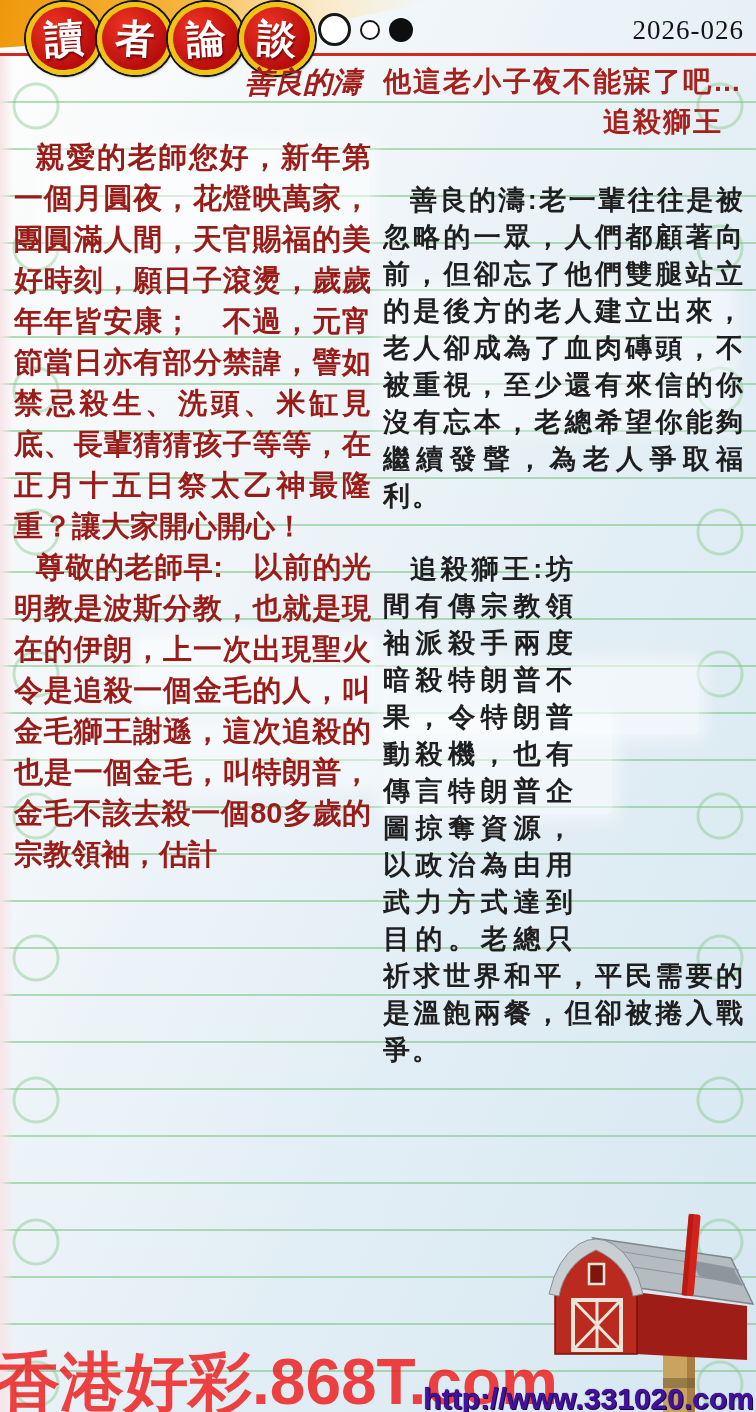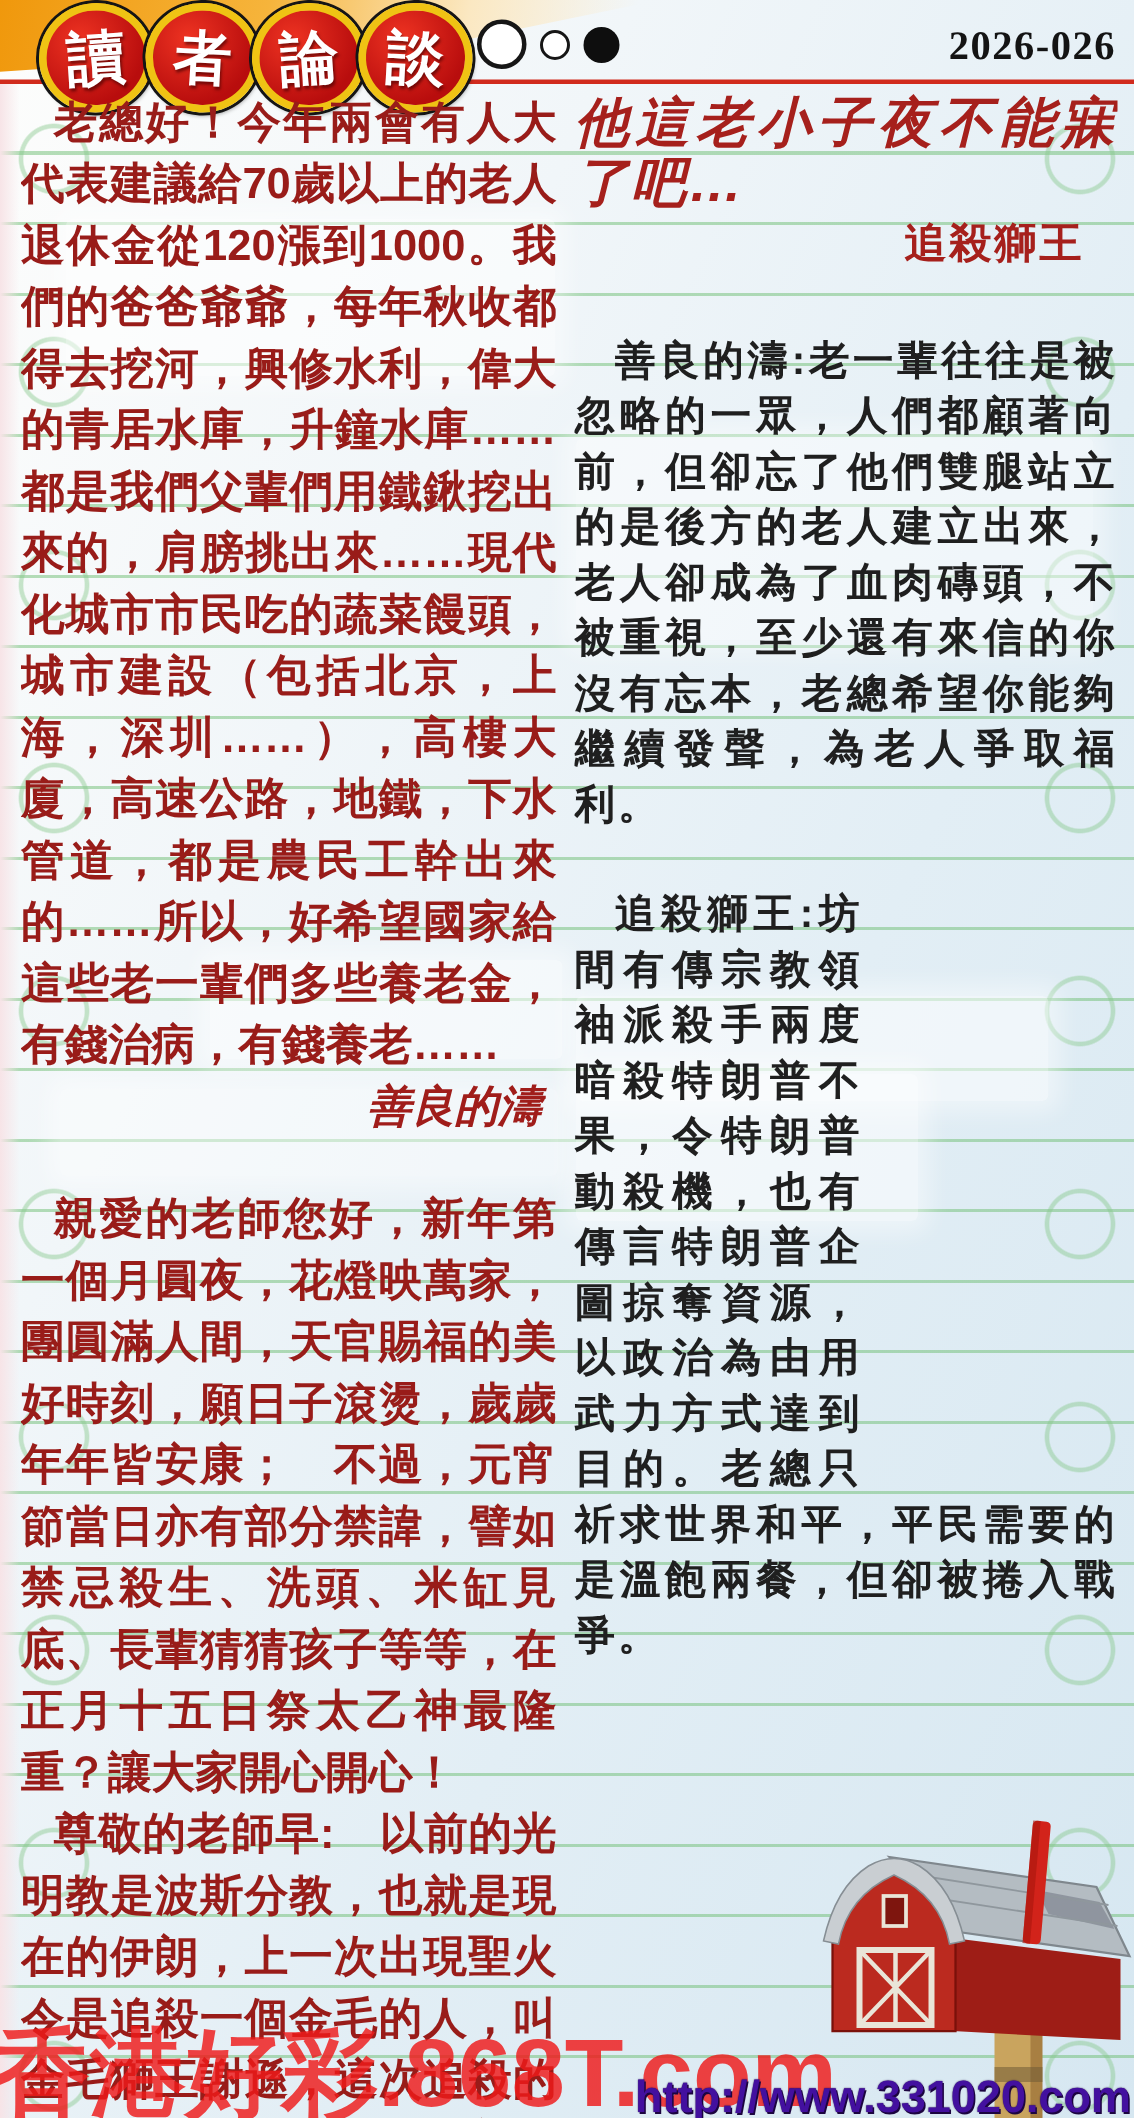--- a/index.html
+++ b/index.html
@@ -28,40 +28,40 @@
     border:5px solid #efc314;box-shadow:0 0 0 2px #151515,1px 2px 3px rgba(0,0,0,.4);
     display:flex;align-items:center;justify-content:center;}
   .logo-circle:nth-child(odd){transform:rotate(-4deg);}
   .logo-circle:nth-child(even){transform:rotate(3deg);}
   .logo-char{font-size:39px;font-weight:800;color:#ffffff;text-shadow:1px 2px 2px rgba(70,0,0,.65);}
   .dots{position:absolute;left:318px;top:13px;display:flex;align-items:center;gap:9px;}
   .dot-large{width:33px;height:33px;border-radius:50%;background:#fff;border:3px solid #161616;box-sizing:border-box;}
   .dot-small{width:20px;height:20px;border-radius:50%;background:#fff;border:2.5px solid #161616;box-sizing:border-box;}
   .dot-filled{width:24px;height:24px;border-radius:50%;background:#0e0e0e;}
   .issue{position:absolute;right:12px;top:15px;font-family:"Liberation Serif","DejaVu Serif",serif;
-    font-size:27px;font-weight:700;color:#141414;letter-spacing:1px;margin-left:42px;}
+    font-size:27px;font-weight:400;color:#141414;letter-spacing:1px;margin-left:42px;}
   
   .patch{position:absolute;background:rgba(255,255,255,.52);border-radius:4px;
     box-shadow:0 0 14px 8px rgba(255,255,255,.42);}
   .hl1{left:44px;top:146px;width:326px;height:105px;}
   .hl2{left:140px;top:640px;width:235px;height:66px;}
   .hl3{left:40px;top:726px;width:332px;height:58px;background:rgba(255,255,255,.42);}
   .hl4{left:384px;top:292px;width:345px;height:135px;background:rgba(255,255,255,.46);}
   .hl5{left:384px;top:664px;width:315px;height:70px;}
   .hl6{left:384px;top:716px;width:228px;height:98px;}
   
   .col-left{position:absolute;left:14px;top:62px;width:357px;height:1350px;overflow:hidden;
     font-size:29px;line-height:41px;font-weight:600;color:#991c19;
     text-align:justify;text-justify:inter-character;z-index:2;}
   .col-left .para{margin:0;text-indent:.75em;}
   .col-left .sig{text-align:right;padding-right:10px;margin:0 0 34px 0;color:#a01d1a;font-style:italic;}
   .col-right{position:absolute;left:383px;top:62px;width:362px;height:1350px;overflow:hidden;
     font-size:27px;line-height:37px;font-weight:600;color:#1f1f1f;
     text-align:justify;text-justify:inter-character;letter-spacing:2px;z-index:2;}
-  .intro{margin:0;color:#a6201c;font-size:36px;line-height:40px;font-style:italic;}
+  .intro{margin:0;color:#a6201c;font-size:28px;line-height:40px;}
   .intro-sig{margin:0 0 40px 0;color:#a6201c;font-size:28px;line-height:40px;text-align:right;padding-right:22px;}
   .reply{margin:0 0 36px 0;text-indent:1em;}
   .mailbox-spacer{float:right;width:170px;height:120px;margin-top:259px;}
   
   .mailbox{position:absolute;right:0;bottom:0;width:215px;height:200px;z-index:4;}
   .watermark{position:absolute;left:-4px;bottom:-14px;z-index:5;white-space:nowrap;
     font-size:64px;font-weight:800;color:#ef1a1a;opacity:.82;letter-spacing:0;}
   .site-url{position:absolute;right:2px;bottom:-4px;z-index:6;
     font-size:30px;font-weight:800;color:#43109f;letter-spacing:0;
     text-shadow:1px 1px 0 #1c0540,0 0 1px #1c0540;}
@@ -100,21 +100,20 @@
   <div class="issue">2026-026</div>
 
   <div class="patch hl1"></div>
   <div class="patch hl2"></div>
   <div class="patch hl3"></div>
   <div class="patch hl4"></div>
   <div class="patch hl5"></div>
   <div class="patch hl6"></div>
 
   <div class="col-left">
-    <p class="para">老總好！今年兩會有人大代表建議給70歲以上的老人退休金從120漲到1000。我們的爸爸爺爺，每年秋收都得去挖河，興修水利，偉大的青居水庫，升鐘水庫……都是我們父輩們用鐵鍬挖出來的，肩膀挑出來……現代化城市市民吃的蔬菜饅頭，城市建設（包括北京，上海，深圳……），高樓大廈，高速公路，地鐵，下水管道，都是農民工幹出來的……所以，好希望國家給這些老一輩們多些養老金，有錢治病，有錢養老……</p>
     <p class="sig">善良的濤</p>
     <p class="para">親愛的老師您好，新年第一個月圓夜，花燈映萬家，團圓滿人間，天官賜福的美好時刻，願日子滾燙，歲歲年年皆安康；　不過，元宵節當日亦有部分禁諱，譬如禁忌殺生、洗頭、米缸見底、長輩猜猜孩子等等，在正月十五日祭太乙神最隆重？讓大家開心開心！</p>
     <p class="para">尊敬的老師早:　以前的光明教是波斯分教，也就是現在的伊朗，上一次出現聖火令是追殺一個金毛的人，叫金毛獅王謝遜，這次追殺的也是一個金毛，叫特朗普，金毛不該去殺一個80多歲的宗教領袖，估計</p>
   </div>
 
   <div class="col-right">
     <p class="intro">他這老小子夜不能寐了吧…</p>
     <p class="intro-sig">追殺獅王</p>
     <p class="reply">善良的濤:老一輩往往是被忽略的一眾，人們都顧著向前，但卻忘了他們雙腿站立的是後方的老人建立出來，老人卻成為了血肉磚頭，不被重視，至少還有來信的你沒有忘本，老總希望你能夠繼續發聲，為老人爭取福利。</p>
     <p class="reply"><span class="mailbox-spacer"></span><span>追殺獅王:坊間有傳宗教領袖派殺手兩度暗殺特朗普不果，令特朗普動殺機，也有傳言特朗普企圖掠奪資源，以政治為由用武力方式達到目的。老總只祈求世界和平，平民需要的是溫飽兩餐，但卻被捲入戰爭。</span></p>

